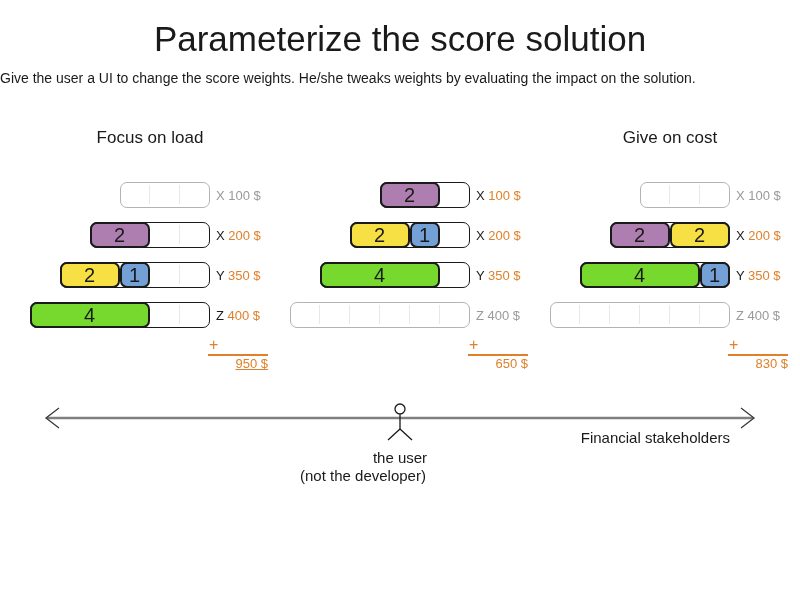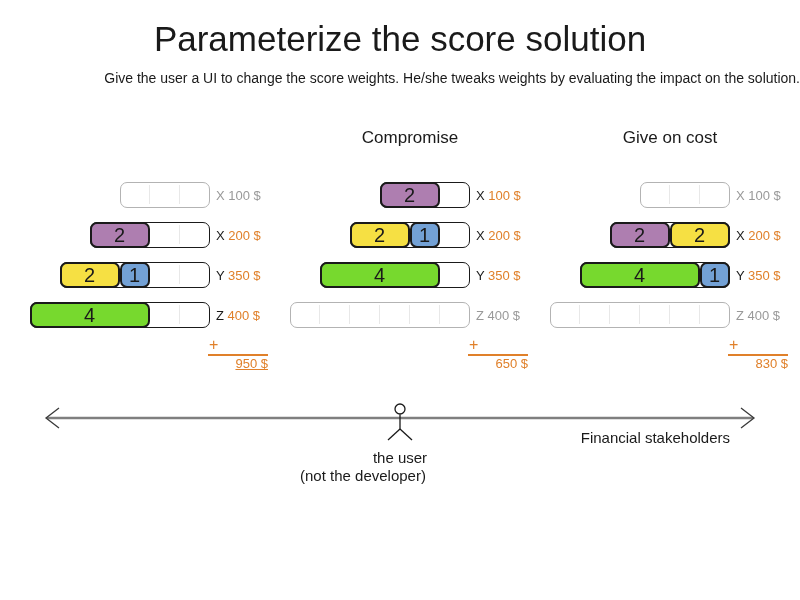--- a/index.html
+++ b/index.html
@@ -5,21 +5,21 @@
   html,body { margin:0; padding:0; background:#fff; }
   #stage {
     position:relative; width:800px; height:600px; background:#ffffff;
     font-family:"Liberation Sans", sans-serif; color:#1a1a1a; overflow:hidden;
   }
   .slide-title {
     position:absolute; top:18px; left:0; width:800px; text-align:center;
     font-size:35px; line-height:42px; white-space:nowrap;
   }
   .slide-subtitle {
-    position:absolute; top:70px; left:0; width:800px; text-align:right;
+    position:absolute; top:70px; left:0; width:800px; text-align:left;
     font-size:14px; line-height:16px; white-space:nowrap;
   }
   .column { position:absolute; top:125px; width:252px; height:255px; }
   .col-title {
     position:absolute; left:25px; top:4px; width:200px; text-align:center;
     font-size:17px; line-height:18px; white-space:nowrap;
   }
   .box {
     position:absolute; height:26px; background:#ffffff; box-sizing:border-box;
     border:1.5px solid #1a1a1a; border-radius:7px;
@@ -43,20 +43,21 @@
 </head>
 <body>
 
 <div id="stage">
 
   <div class="slide-title">Parameterize the score solution</div>
   <div class="slide-subtitle">Give the user a UI to change the score weights. He/she tweaks weights by evaluating the impact on the solution.</div>
 
   <div id="columns">
       <div class="column" style="left: 25px;">
+        <div class="col-title">Focus on load</div>
         <div class="box" style="top: 57px; left: 95px; width: 90px; border-color: rgb(179, 179, 179);">
           <div class="divider" style="left: 28px; background: rgb(232, 232, 232);"></div>
           <div class="divider" style="left: 58px; background: rgb(232, 232, 232);"></div>
         </div>
         <div class="row-label" style="top: 57px;"><span style="color: rgb(153, 153, 153);">X </span><span style="color: rgb(153, 153, 153);">100 $</span></div>
         <div class="box" style="top: 97px; left: 65px; width: 120px; border-color: rgb(26, 26, 26);">
           <div class="divider" style="left: 28px; background: rgb(232, 232, 232);"></div>
           <div class="divider" style="left: 58px; background: rgb(232, 232, 232);"></div>
           <div class="divider" style="left: 88px; background: rgb(232, 232, 232);"></div>
           <div class="block" style="left: -1.5px; width: 60px; background: rgb(174, 126, 176); border-color: rgb(26, 26, 26); color: rgb(26, 26, 26);">2</div>
@@ -78,21 +79,20 @@
           <div class="divider" style="left: 118px; background: rgb(232, 232, 232);"></div>
           <div class="divider" style="left: 148px; background: rgb(232, 232, 232);"></div>
           <div class="block" style="left: -1.5px; width: 120px; background: rgb(119, 217, 46); border-color: rgb(26, 26, 26); color: rgb(26, 26, 26);">4</div>
         </div>
         <div class="row-label" style="top: 177px;"><span style="color: rgb(26, 26, 26);">Z </span><span style="color: rgb(224, 128, 42);">400 $</span></div>
         <div class="plus" style="color: rgb(224, 128, 42);">+</div>
         <div class="sum-line" style="background: rgb(224, 128, 42);"></div>
         <div class="total" style="color: rgb(224, 128, 42); text-decoration: underline;">950 $</div>
       </div>
       <div class="column" style="left: 285px;">
-        <div class="col-title">Compromise</div>
         <div class="box" style="top: 57px; left: 95px; width: 90px; border-color: rgb(26, 26, 26);">
           <div class="divider" style="left: 28px; background: rgb(232, 232, 232);"></div>
           <div class="divider" style="left: 58px; background: rgb(232, 232, 232);"></div>
           <div class="block" style="left: -1.5px; width: 60px; background: rgb(174, 126, 176); border-color: rgb(26, 26, 26); color: rgb(26, 26, 26);">2</div>
         </div>
         <div class="row-label" style="top: 57px;"><span style="color: rgb(26, 26, 26);">X </span><span style="color: rgb(224, 128, 42);">100 $</span></div>
         <div class="box" style="top: 97px; left: 65px; width: 120px; border-color: rgb(26, 26, 26);">
           <div class="divider" style="left: 28px; background: rgb(232, 232, 232);"></div>
           <div class="divider" style="left: 58px; background: rgb(232, 232, 232);"></div>
           <div class="divider" style="left: 88px; background: rgb(232, 232, 232);"></div>

